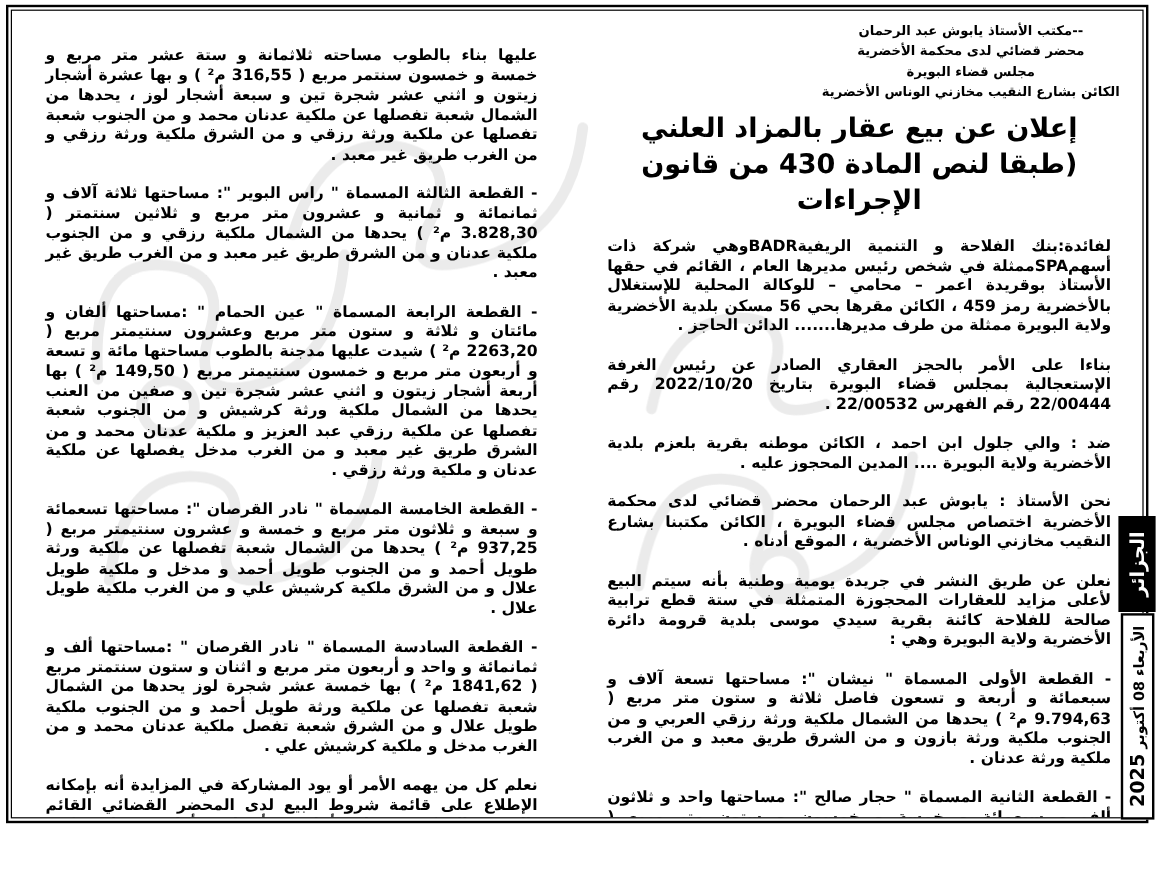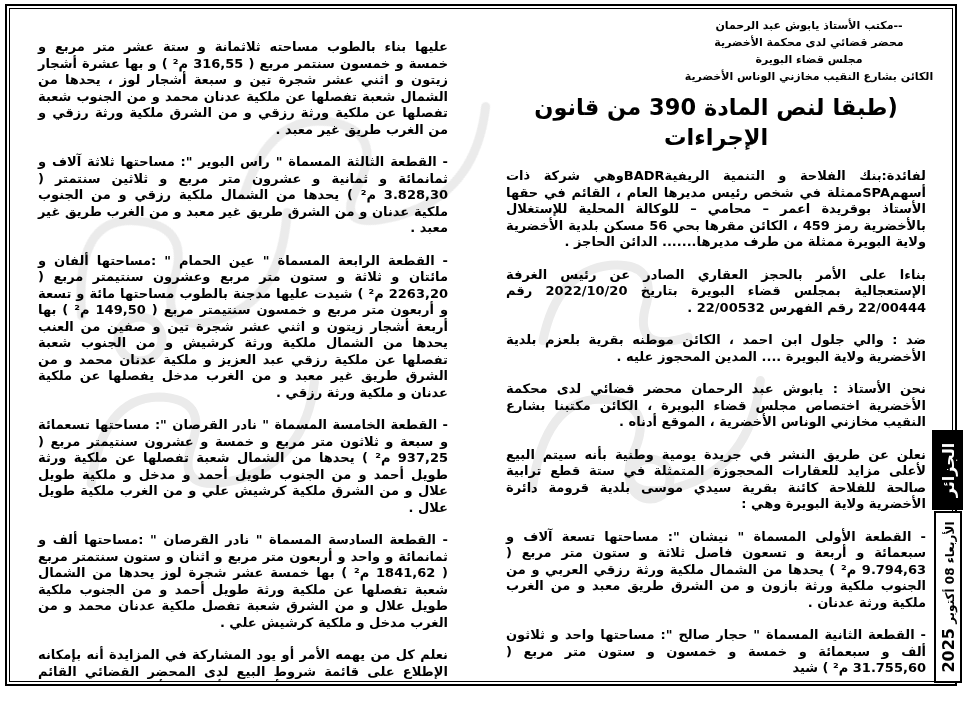--- a/index.html
+++ b/index.html
@@ -75,21 +75,22 @@
     <div class="cols">
 
       <div class="col col-right">
         <div class="office-header">
           <div>--مكتب الأستاذ يابوش عبد الرحمان</div>
           <div>محضر قضائي لدى محكمة الأخضرية</div>
           <div>مجلس قضاء البويرة</div>
           <div>الكائن بشارع النقيب مخازني الوناس الأخضرية</div>
         </div>
         <div class="ad-title">
-          <div>(طبقا لنص المادة 390 من قانون الإجراءات</div>
+          <div>إعلان عن بيع عقار بالمزاد العلني</div>
+          <div>(طبقا لنص المادة 430 من قانون الإجراءات</div>
         </div>
         <p>لفائدة:بنك الفلاحة و التنمية الريفيةBADRوهي شركة ذات أسهمSPAممثلة في شخص رئيس مديرها العام ، القائم في حقها الأستاذ بوقريدة اعمر – محامي – للوكالة المحلية للإستغلال بالأخضرية رمز 459 ، الكائن مقرها بحي 56 مسكن بلدية الأخضرية ولاية البويرة ممثلة من طرف مديرها....... الدائن الحاجز .</p>
         <p>بناءا على الأمر بالحجز العقاري الصادر عن رئيس الغرفة الإستعجالية بمجلس قضاء البويرة بتاريخ 2022/10/20 رقم 22/00444 رقم الفهرس 22/00532 .</p>
         <p>ضد : والي جلول ابن احمد ، الكائن موطنه بقرية بلعزم بلدية الأخضرية ولاية البويرة .... المدين المحجوز عليه .</p>
         <p>نحن الأستاذ : يابوش عبد الرحمان محضر قضائي لدى محكمة الأخضرية اختصاص مجلس قضاء البويرة ، الكائن مكتبنا بشارع النقيب مخازني الوناس الأخضرية ، الموقع أدناه .</p>
         <p>نعلن عن طريق النشر في جريدة يومية وطنية بأنه سيتم البيع لأعلى مزايد للعقارات المحجوزة المتمثلة في ستة قطع ترابية صالحة للفلاحة كائنة بقرية سيدي موسى بلدية قرومة دائرة الأخضرية ولاية البويرة وهي :</p>
         <p>- القطعة الأولى المسماة " نيشان ": مساحتها تسعة آلاف و سبعمائة و أربعة و تسعون فاصل ثلاثة و ستون متر مربع ( 9.794,63 م² ) يحدها من الشمال ملكية ورثة رزقي العربي و من الجنوب ملكية ورثة بازون و من الشرق طريق معبد و من الغرب ملكية ورثة عدنان .</p>
         <p>- القطعة الثانية المسماة " حجار صالح ": مساحتها واحد و ثلاثون ألف و سبعمائة و خمسة و خمسون و ستون متر مربع ( 31.755,60 م² ) شيد</p>
       </div>
 

